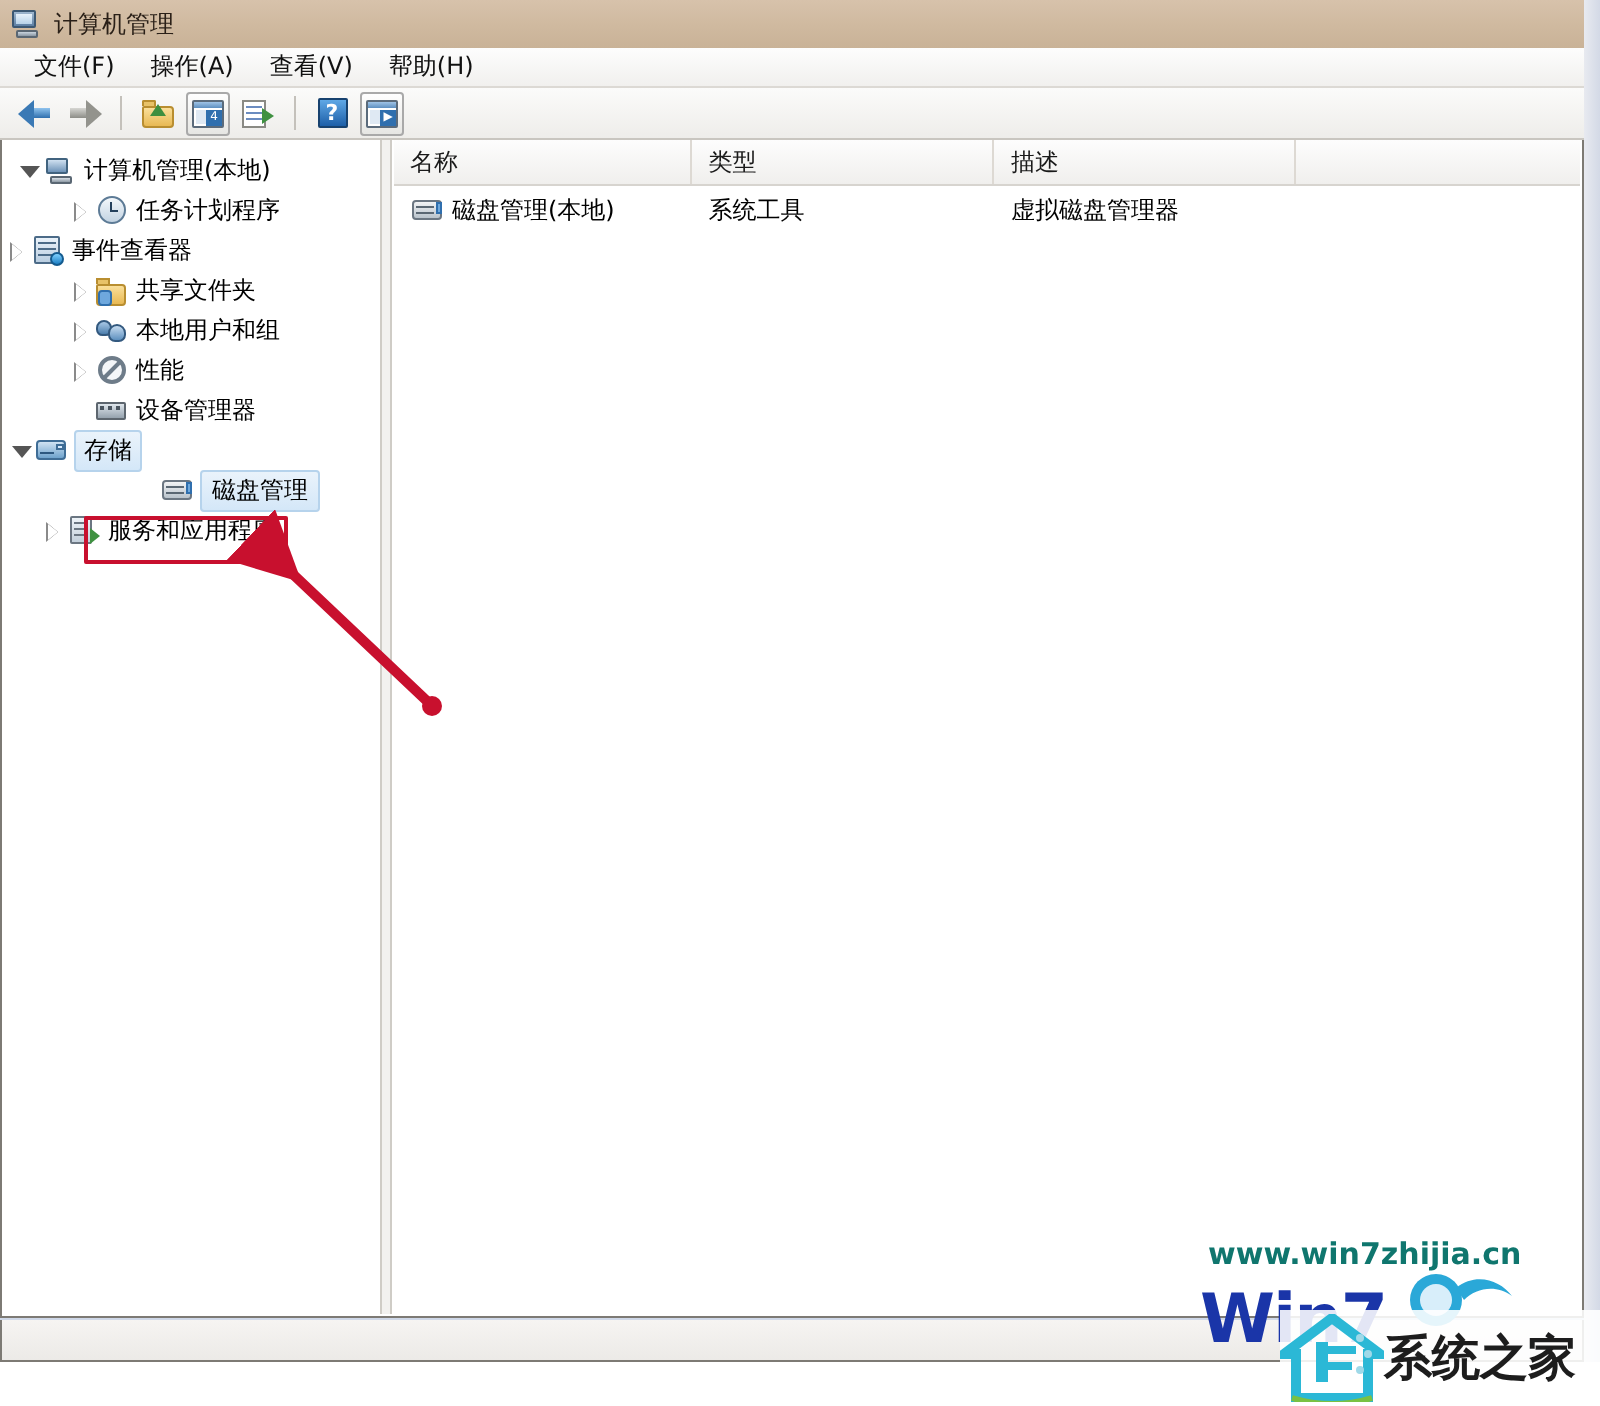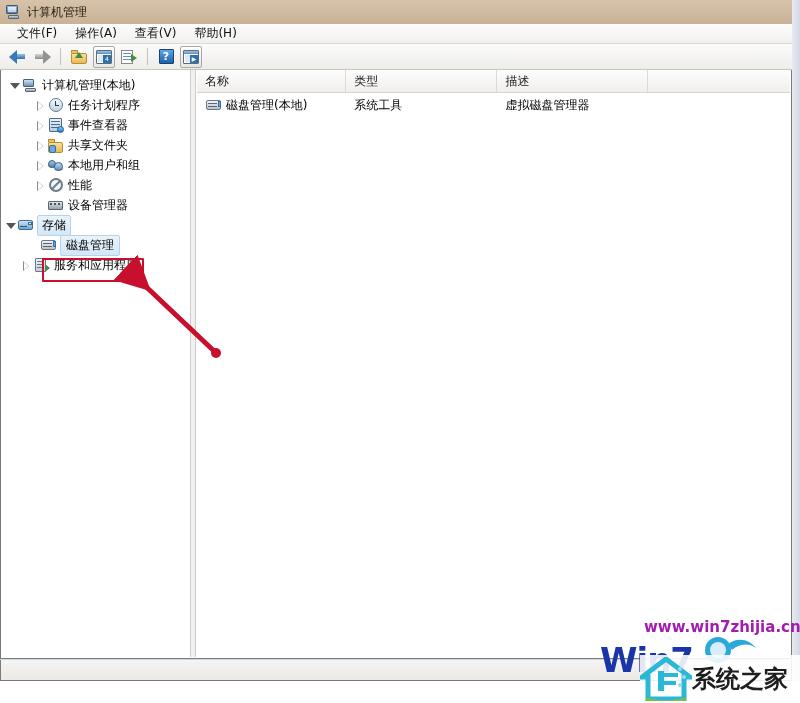--- a/index.html
+++ b/index.html
@@ -197,23 +197,22 @@
     border:1px solid #7d7a74;border-top:none;box-sizing:border-box;
   }
   
   .right-strip{position:absolute;left:792px;top:0;width:8px;height:681px;background:linear-gradient(to right,#e8eaf0,#d3d9e6);}
   .bottom-strip{position:absolute;left:0;top:681px;width:800px;height:22px;background:#ffffff;}
   
   #annot{position:absolute;left:0;top:0;width:800px;height:703px;pointer-events:none;}
   
   .wm-url{
     position:absolute;left:604px;top:618px;font-size:15px;font-weight:bold;
-    color:#a21caf;letter-spacing:0px;white-space:nowrap;
+    color:#0f766e;letter-spacing:0px;white-space:nowrap;
     font-family:"DejaVu Sans","Liberation Sans",sans-serif;
-    margin-left:40px;
   }
   .wm-win7{
     position:absolute;left:600px;top:640px;font-size:34px;font-weight:bold;color:#1a35a8;
     white-space:nowrap;font-family:"DejaVu Sans","Liberation Sans",sans-serif;letter-spacing:-1px;
   }
   .wm-swoosh{position:absolute;left:688px;top:636px;width:70px;height:34px;}
   .wm-logo{
     position:absolute;left:640px;top:655px;width:160px;height:48px;
     background:rgba(255,255,255,0.88);display:flex;align-items:center;
   }
@@ -313,21 +312,21 @@
         <div class="trow" style="padding-left:32px;">
           <span class="twisty closed"></span>
           <span class="tree-ico ti-clock">
             <span class="c"></span>
               <span class="h1"></span>
               <span class="h2"></span>
           </span>
           <span class="lbl">任务计划程序</span>
         </div>
 
-        <div class="trow" style="padding-left:32px;font-family:Liberation Serif, serif;">
+        <div class="trow" style="font-family:Liberation Serif, serif;">
           <span class="twisty closed"></span>
           <span class="tree-ico ti-event">
             <span class="bx"></span>
             <span class="ln" style="top:3px"></span>
             <span class="ln" style="top:6px"></span>
             <span class="ln" style="top:9px"></span>
             <span class="dot"></span>
           </span>
           <span class="lbl">事件查看器</span>
         </div>
@@ -374,21 +373,21 @@
         <div class="trow" style="padding-left:2px;">
           <span class="twisty open"></span>
           <span class="tree-ico ti-storage">
             <span class="d"></span>
               <span class="l"></span>
               <span class="g"></span>
           </span>
           <span class="lbl sel-box" style="padding:1px 4px;margin-left:3px;">存储</span>
         </div>
 
-        <div class="trow" style="padding-left:38px;">
+        <div class="trow" style="padding-left:38px;margin-left:40px;">
           <span class="tree-ico ti-disk">
             <span class="d"></span>
               <span class="l1"></span>
               <span class="l2"></span>
               <span class="g"></span>
           </span>
           <span class="lbl sel-box" style="padding:1px 5px;margin-left:3px;">磁盘管理</span>
         </div>
 
         <div class="trow" style="padding-left:18px;">

